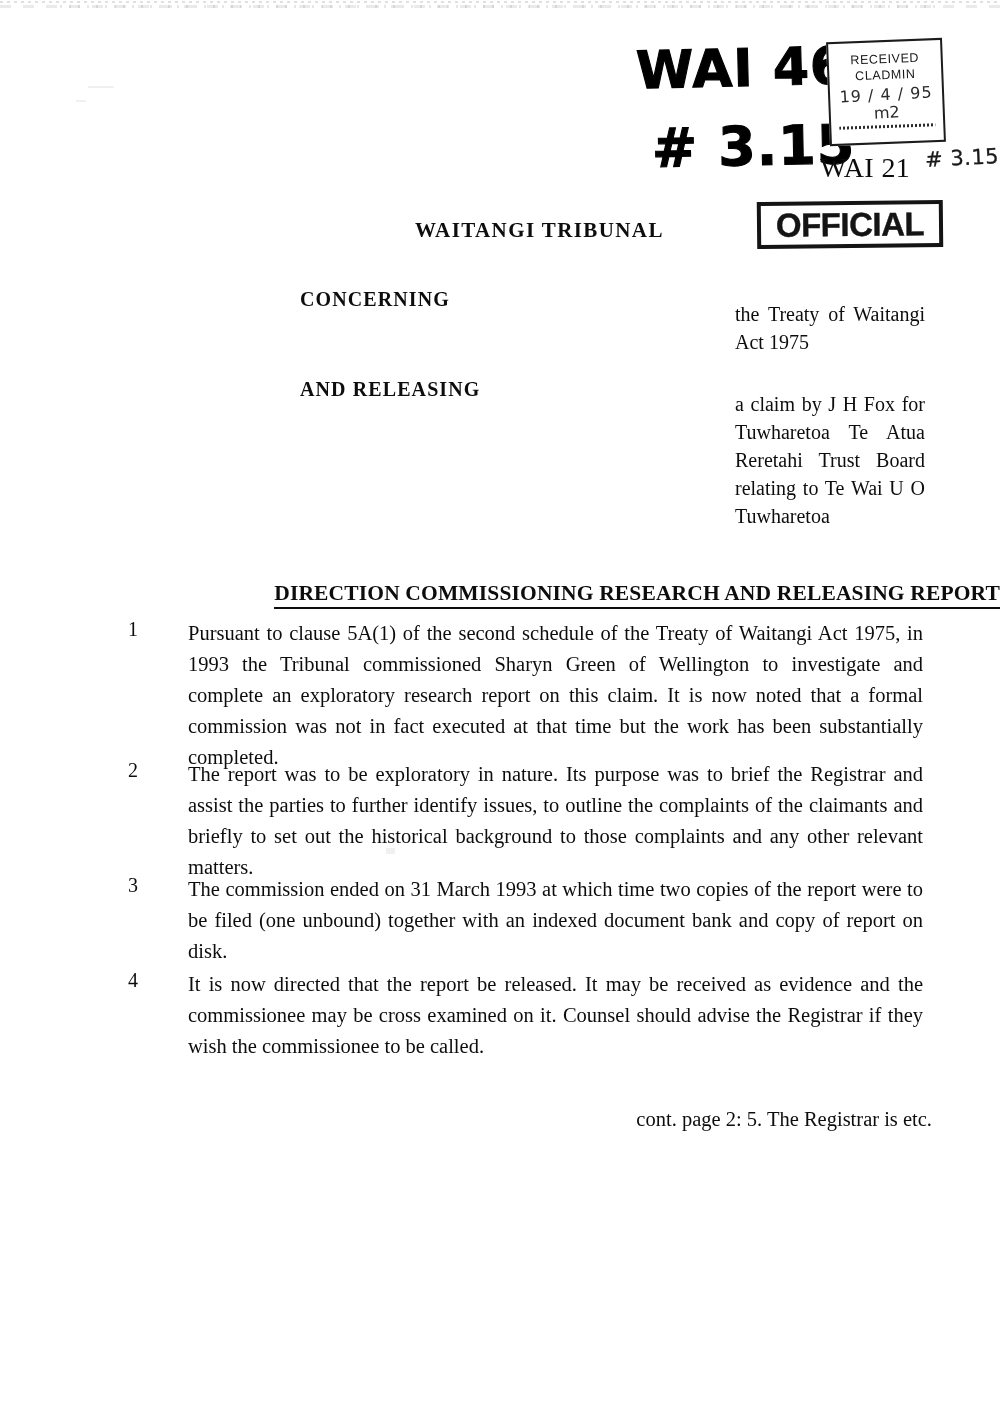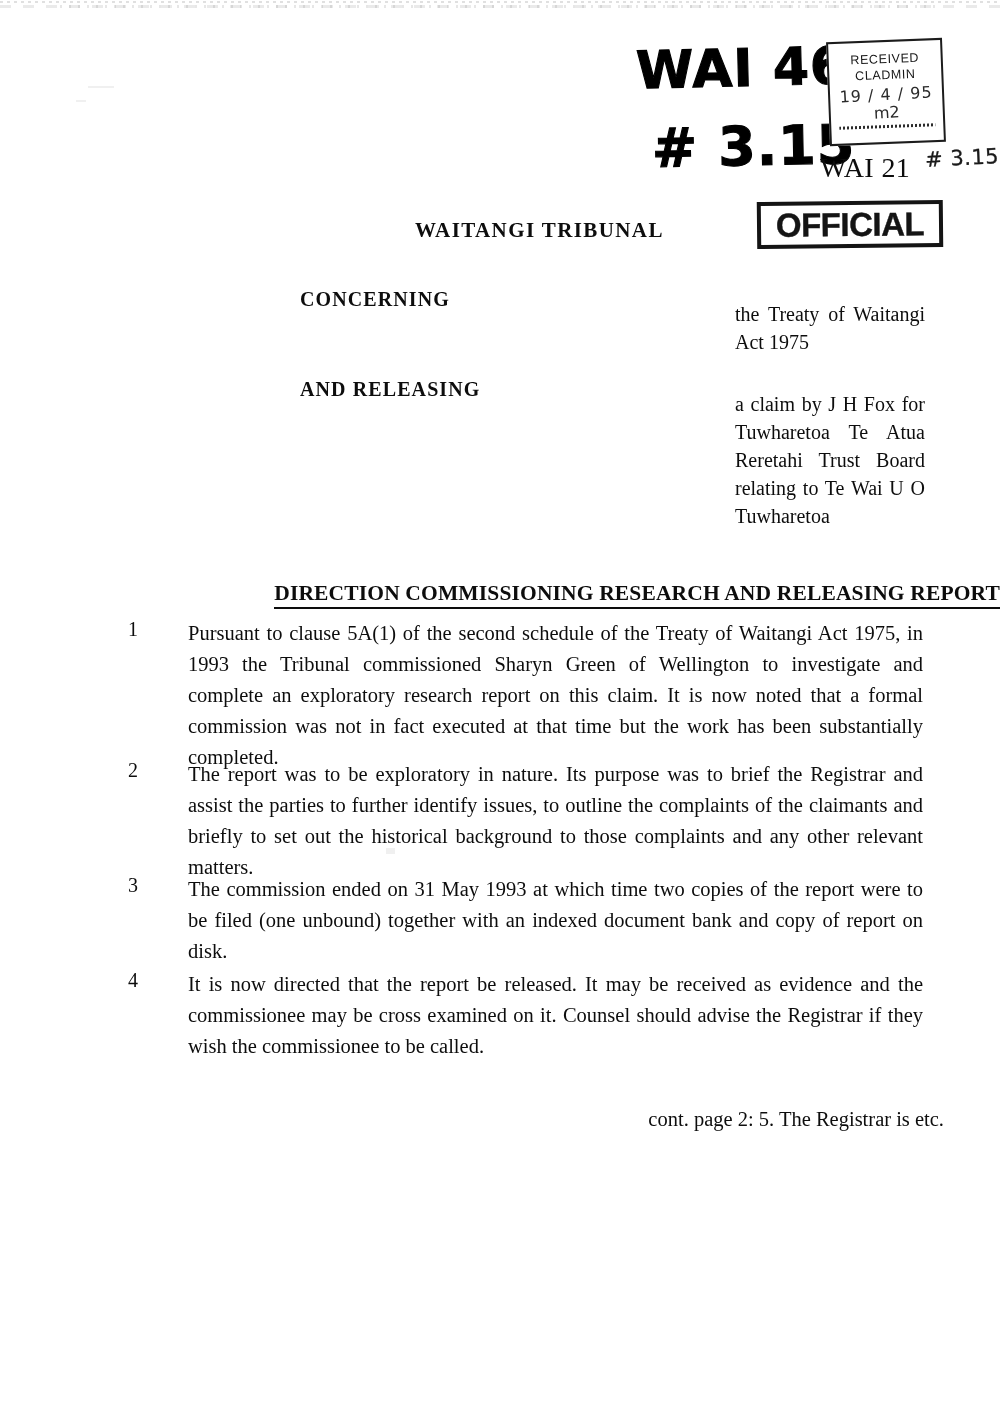--- a/index.html
+++ b/index.html
@@ -246,21 +246,21 @@
     text-align: justify;
     text-align-last: left;
   }
   #para-1 { top: 618px; }
   #para-2 { top: 759px; }
   #para-3 { top: 874px; }
   #para-4 { top: 969px; }
 
   #cont-note {
     position: absolute;
-    left: 16px;
+    left: 4px;
     top: 1108px;
     width: 928px;
     text-align: right;
     font-size: 20.5px;
   }
 </style>
 </head>
 <body>
 
 <div id="page">
@@ -311,21 +311,21 @@
     <div class="body">Pursuant to clause 5A(1) of the second schedule of the Treaty of Waitangi Act 1975, in 1993 the Tribunal commissioned Sharyn Green of Wellington to investigate and complete an exploratory research report on this claim. It is now noted that a formal commission was not in fact executed at that time but the work has been substantially completed.</div>
   </div>
 
   <div class="para" id="para-2">
     <div class="num">2</div>
     <div class="body">The report was to be exploratory in nature. Its purpose was to brief the Registrar and assist the parties to further identify issues, to outline the complaints of the claimants and briefly to set out the historical background to those complaints and any other relevant matters.</div>
   </div>
 
   <div class="para" id="para-3">
     <div class="num">3</div>
-    <div class="body">The commission ended on 31 May 1993 at which time two copies of the report were to be filed (one unbound) together with an indexed document bank and copy of report on disk.</div>
+    <div class="body">The commission ended on 31 March 1993 at which time two copies of the report were to be filed (one unbound) together with an indexed document bank and copy of report on disk.</div>
   </div>
 
   <div class="para" id="para-4">
     <div class="num">4</div>
     <div class="body">It is now directed that the report be released. It may be received as evidence and the commissionee may be cross examined on it. Counsel should advise the Registrar if they wish the commissionee to be called.</div>
   </div>
 
   <div id="cont-note">cont. page 2:  5. The Registrar is etc.</div>
 
 </div>

